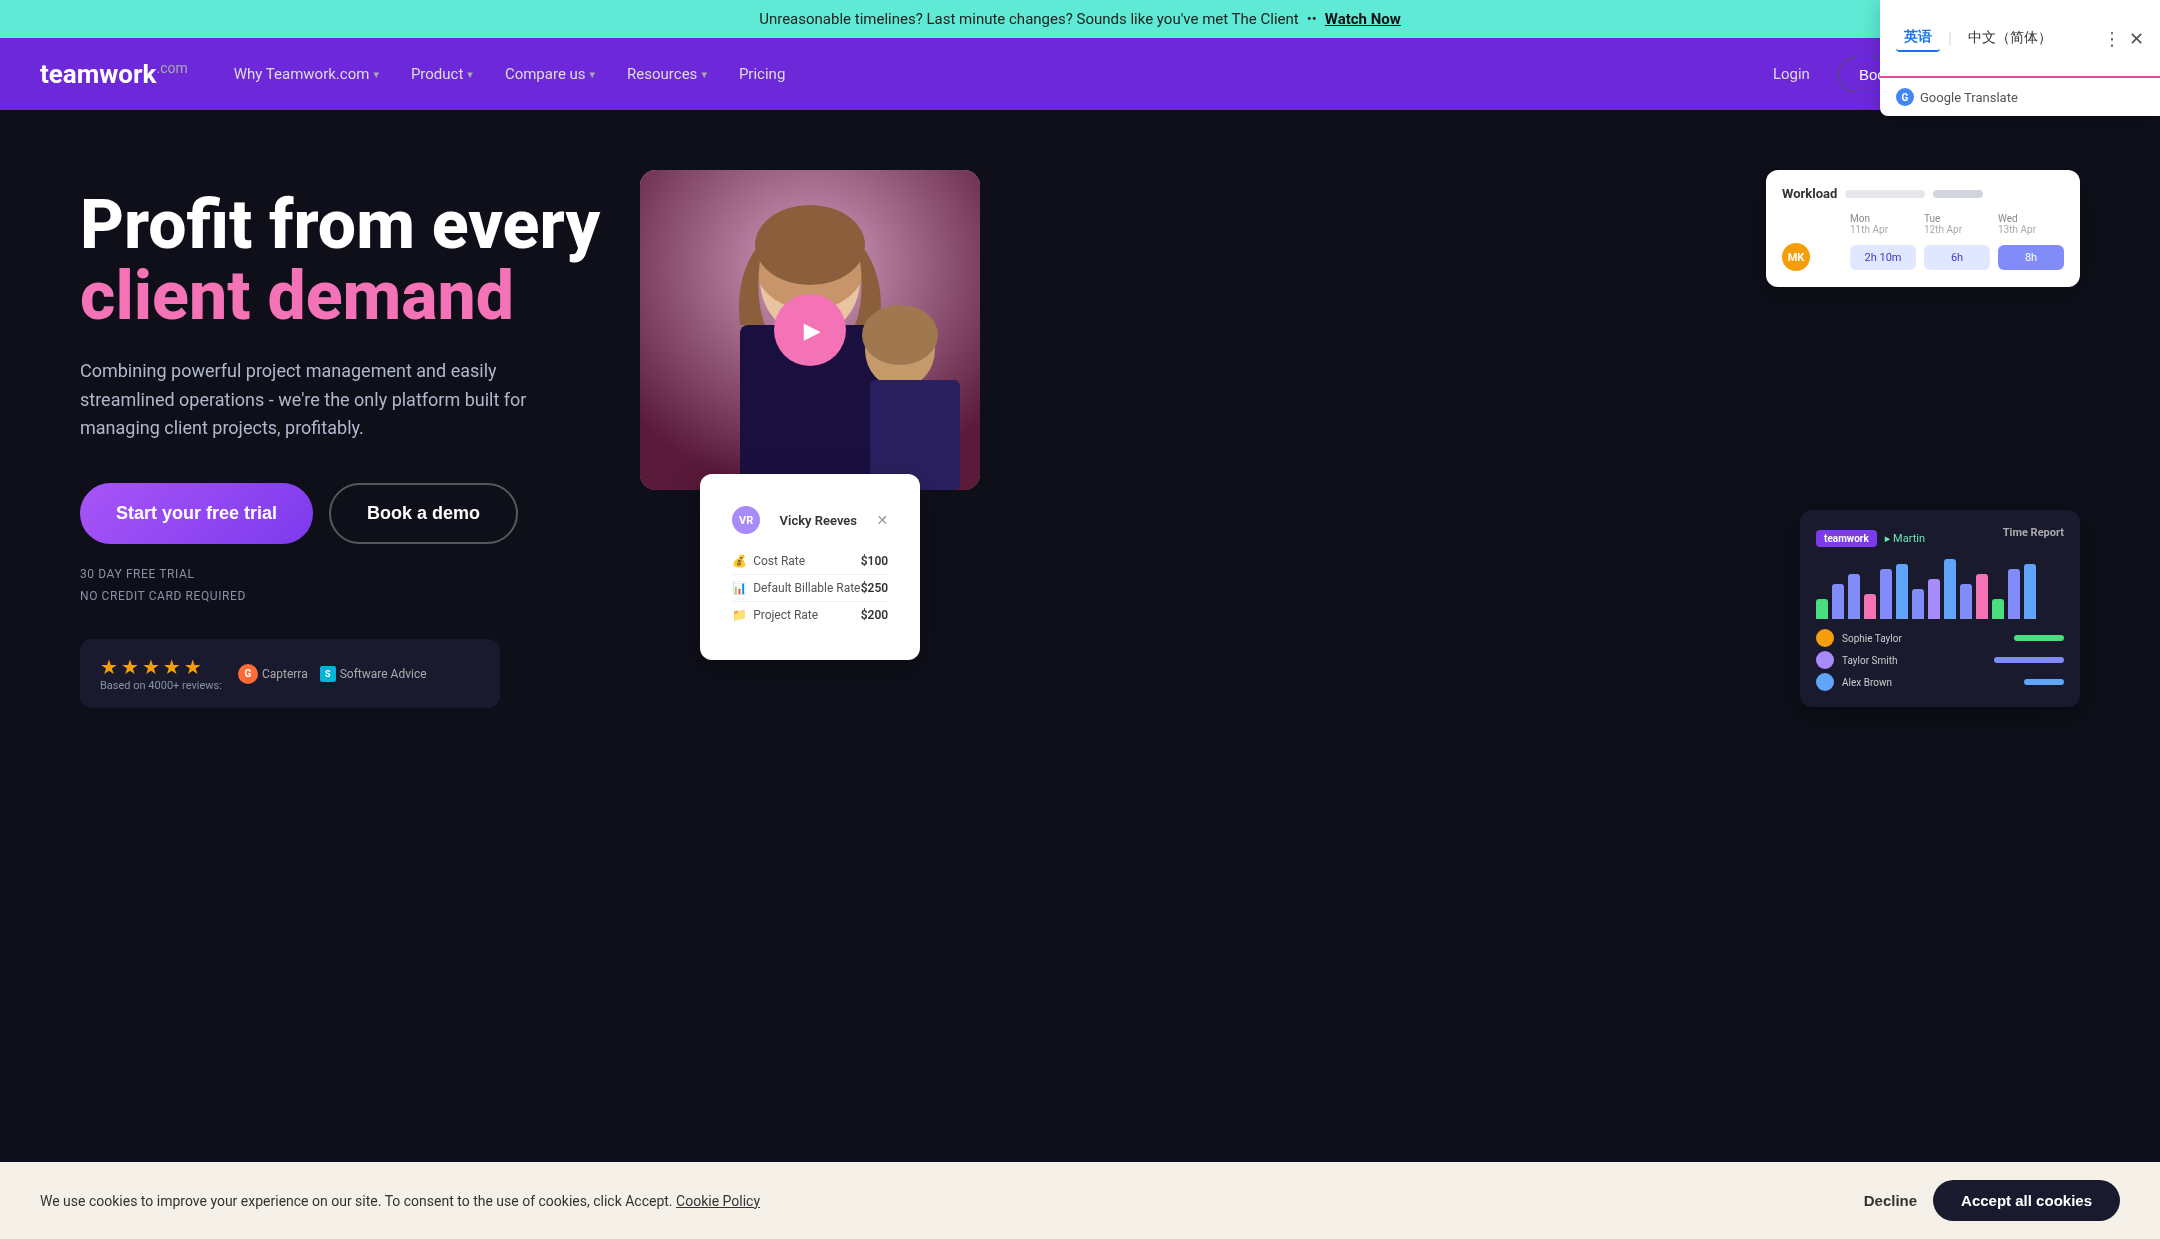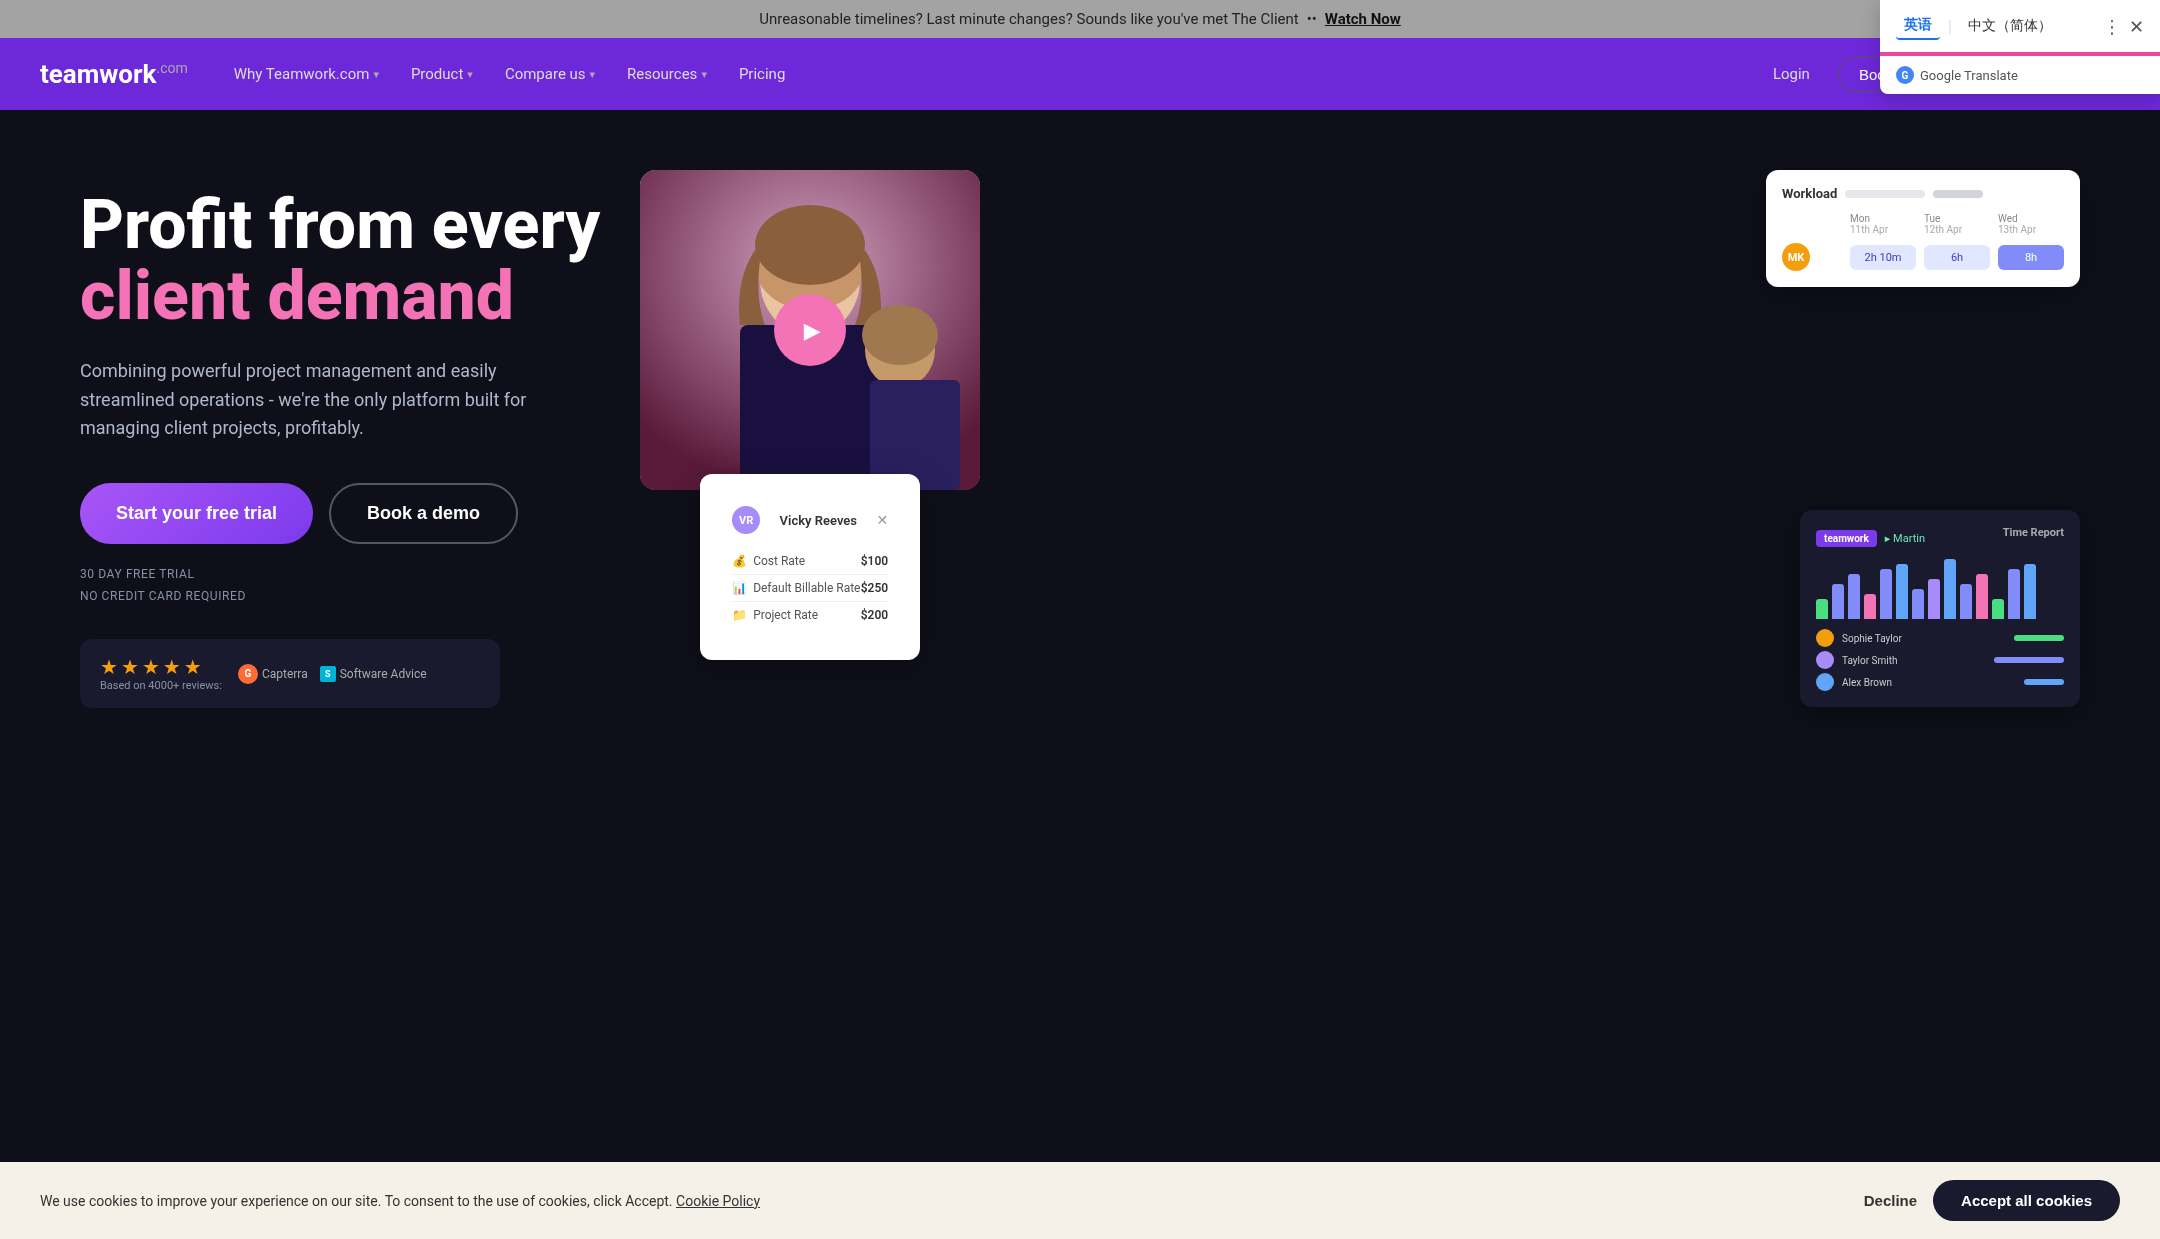--- a/index.html
+++ b/index.html
@@ -1,20 +1,20 @@
 <!DOCTYPE html>
 <html><head>
   <meta charset="utf-8">
   <style>
     * { margin: 0; padding: 0; box-sizing: border-box; }
     body { font-family: -apple-system, BlinkMacSystemFont, 'Segoe UI', Roboto, sans-serif; background: #0f0f1a; overflow-x: hidden; }
 
     
     .announcement-bar {
-      background: #a3a3a3;
+      background: #5eead4;
       text-align: center;
       padding: 10px 20px;
       font-size: 15px;
       color: #222;
       display: flex;
       align-items: center;
       justify-content: center;
       gap: 8px;
       position: relative;
     }
@@ -407,23 +407,23 @@
       background: #fff;
       border-radius: 0 0 0 8px;
       box-shadow: 0 4px 20px rgba(0,0,0,0.2);
       z-index: 9999;
       padding: 0;
       overflow: hidden;
     }
     .translate-header {
       display: flex;
       align-items: center;
-      padding: 12px 16px;
+      padding: 24px 16px;
       gap: 8px;
-      border-bottom: 4px solid #ec4899;
+      border-bottom: 2px solid #ec4899;
     }
     .translate-lang {
       font-size: 14px;
       color: #333;
       cursor: pointer;
       padding: 4px 8px;
       border-radius: 4px;
     }
     .translate-lang.active {
       color: #1a73e8;

